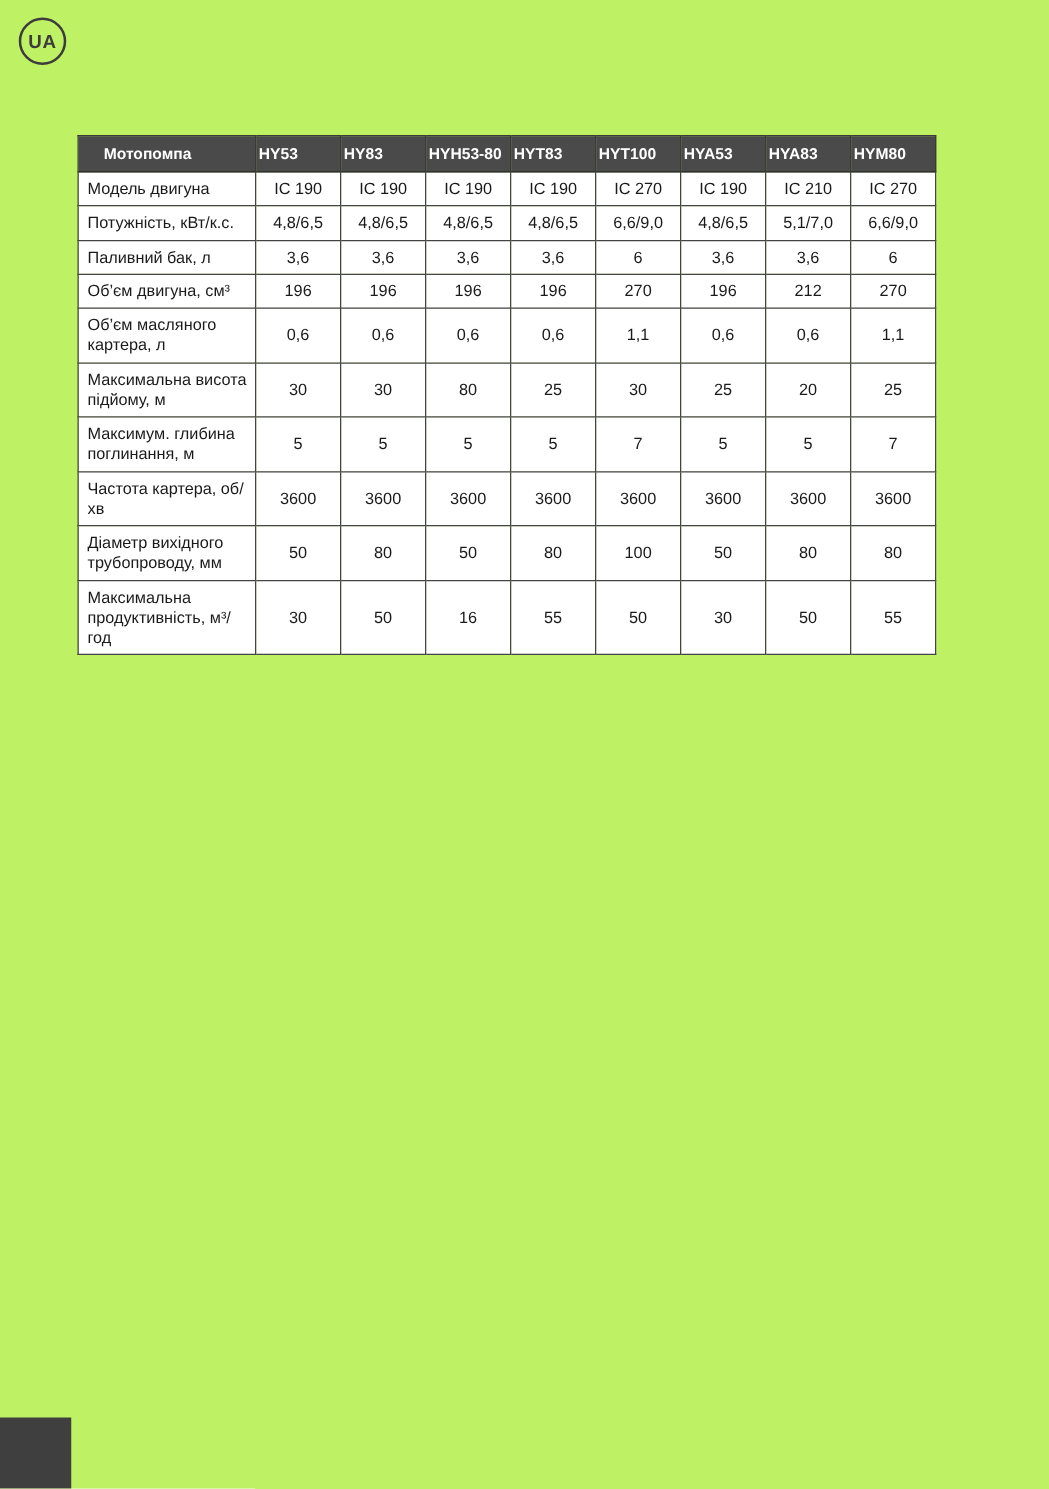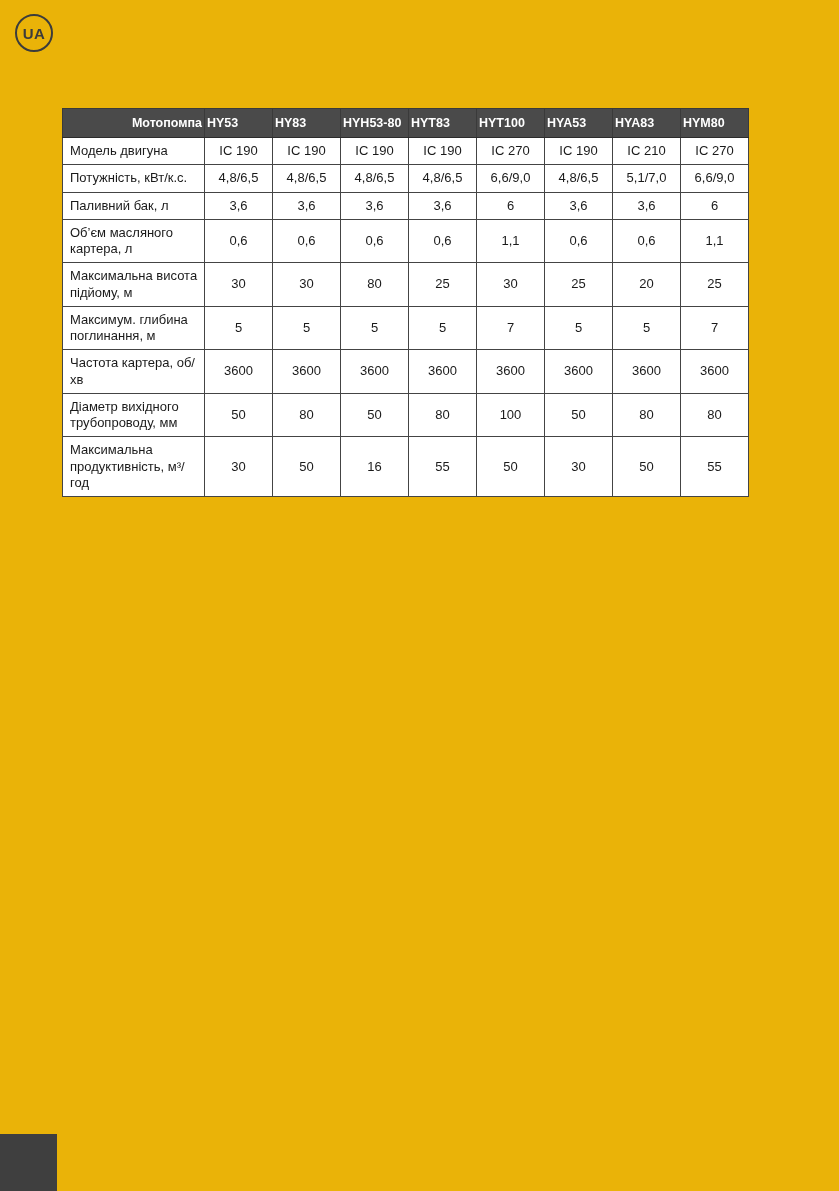--- a/index.html
+++ b/index.html
@@ -6,21 +6,21 @@
     margin: 0;
     padding: 0;
     background: #ffffff;
     font-family: "Liberation Sans", "DejaVu Sans", sans-serif;
     color: #1a1a1a;
   }
   .page {
     position: relative;
     width: 839px;
     height: 1191px;
-    background: #eab308;
+    background: #bef264;
     overflow: hidden;
   }
   
   .ua-badge {
     position: absolute;
     top: 14px;
     left: 15px;
     width: 38px;
     height: 38px;
     border: 2.5px solid #3c3c3c;
@@ -62,22 +62,22 @@
     color: #ffffff;
     font-weight: bold;
     font-size: 12.5px;
     text-align: left;
     padding: 7px 2px;
     border: 1px solid #3a3a3a;
     border-left: 1px solid #8f8f8f;
     border-bottom: 1px solid #2b2b2b;
   }
   table.spec thead th:first-child {
-    text-align: right;
-    padding-left: 0;
+    text-align: left;
+    padding-left: 20px;
     border-left: 1px solid #3a3a3a;
     margin-left: 12px;
   }
   table.spec th.rowlabel {
     text-align: left;
     font-weight: normal;
     padding: 5px 4px 5px 7px;
     border: 1px solid #444444;
     line-height: 1.25;
     background: #ffffff;
@@ -155,20 +155,31 @@
             <td>3,6</td>
             <td>3,6</td>
             <td>3,6</td>
             <td>3,6</td>
             <td>6</td>
             <td>3,6</td>
             <td>3,6</td>
             <td>6</td>
           </tr>
           <tr>
+            <th class="rowlabel">Об’єм двигуна, см³</th>
+            <td>196</td>
+            <td>196</td>
+            <td>196</td>
+            <td>196</td>
+            <td>270</td>
+            <td>196</td>
+            <td>212</td>
+            <td>270</td>
+          </tr>
+          <tr>
             <th class="rowlabel">Об’єм масляного картера, л</th>
             <td>0,6</td>
             <td>0,6</td>
             <td>0,6</td>
             <td>0,6</td>
             <td>1,1</td>
             <td>0,6</td>
             <td>0,6</td>
             <td>1,1</td>
           </tr>

